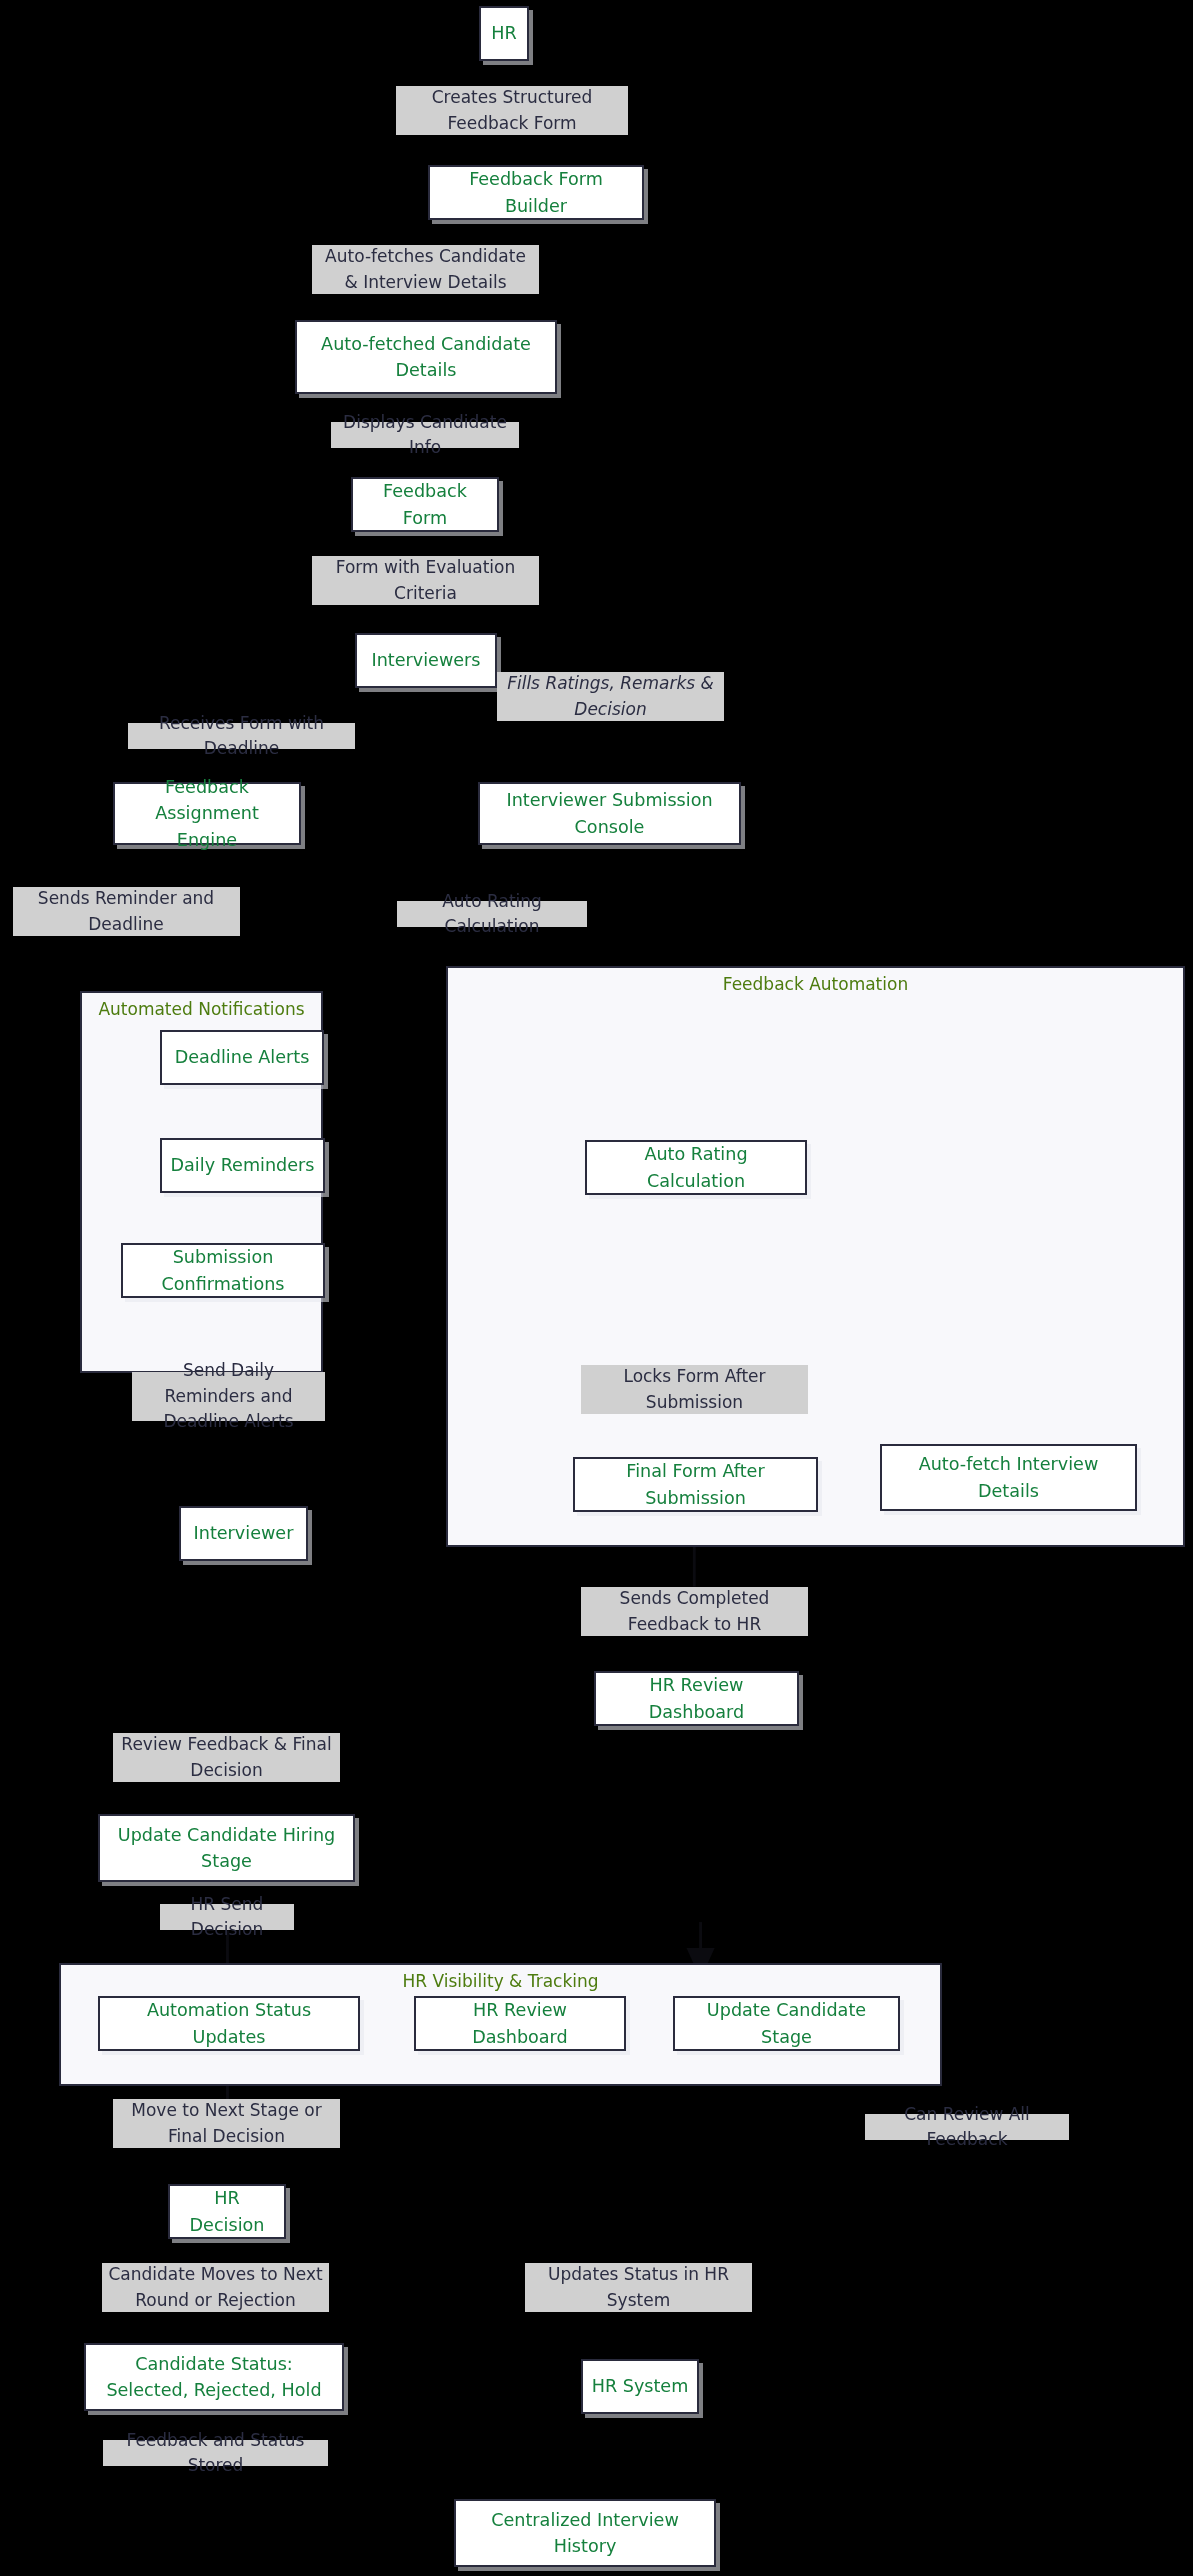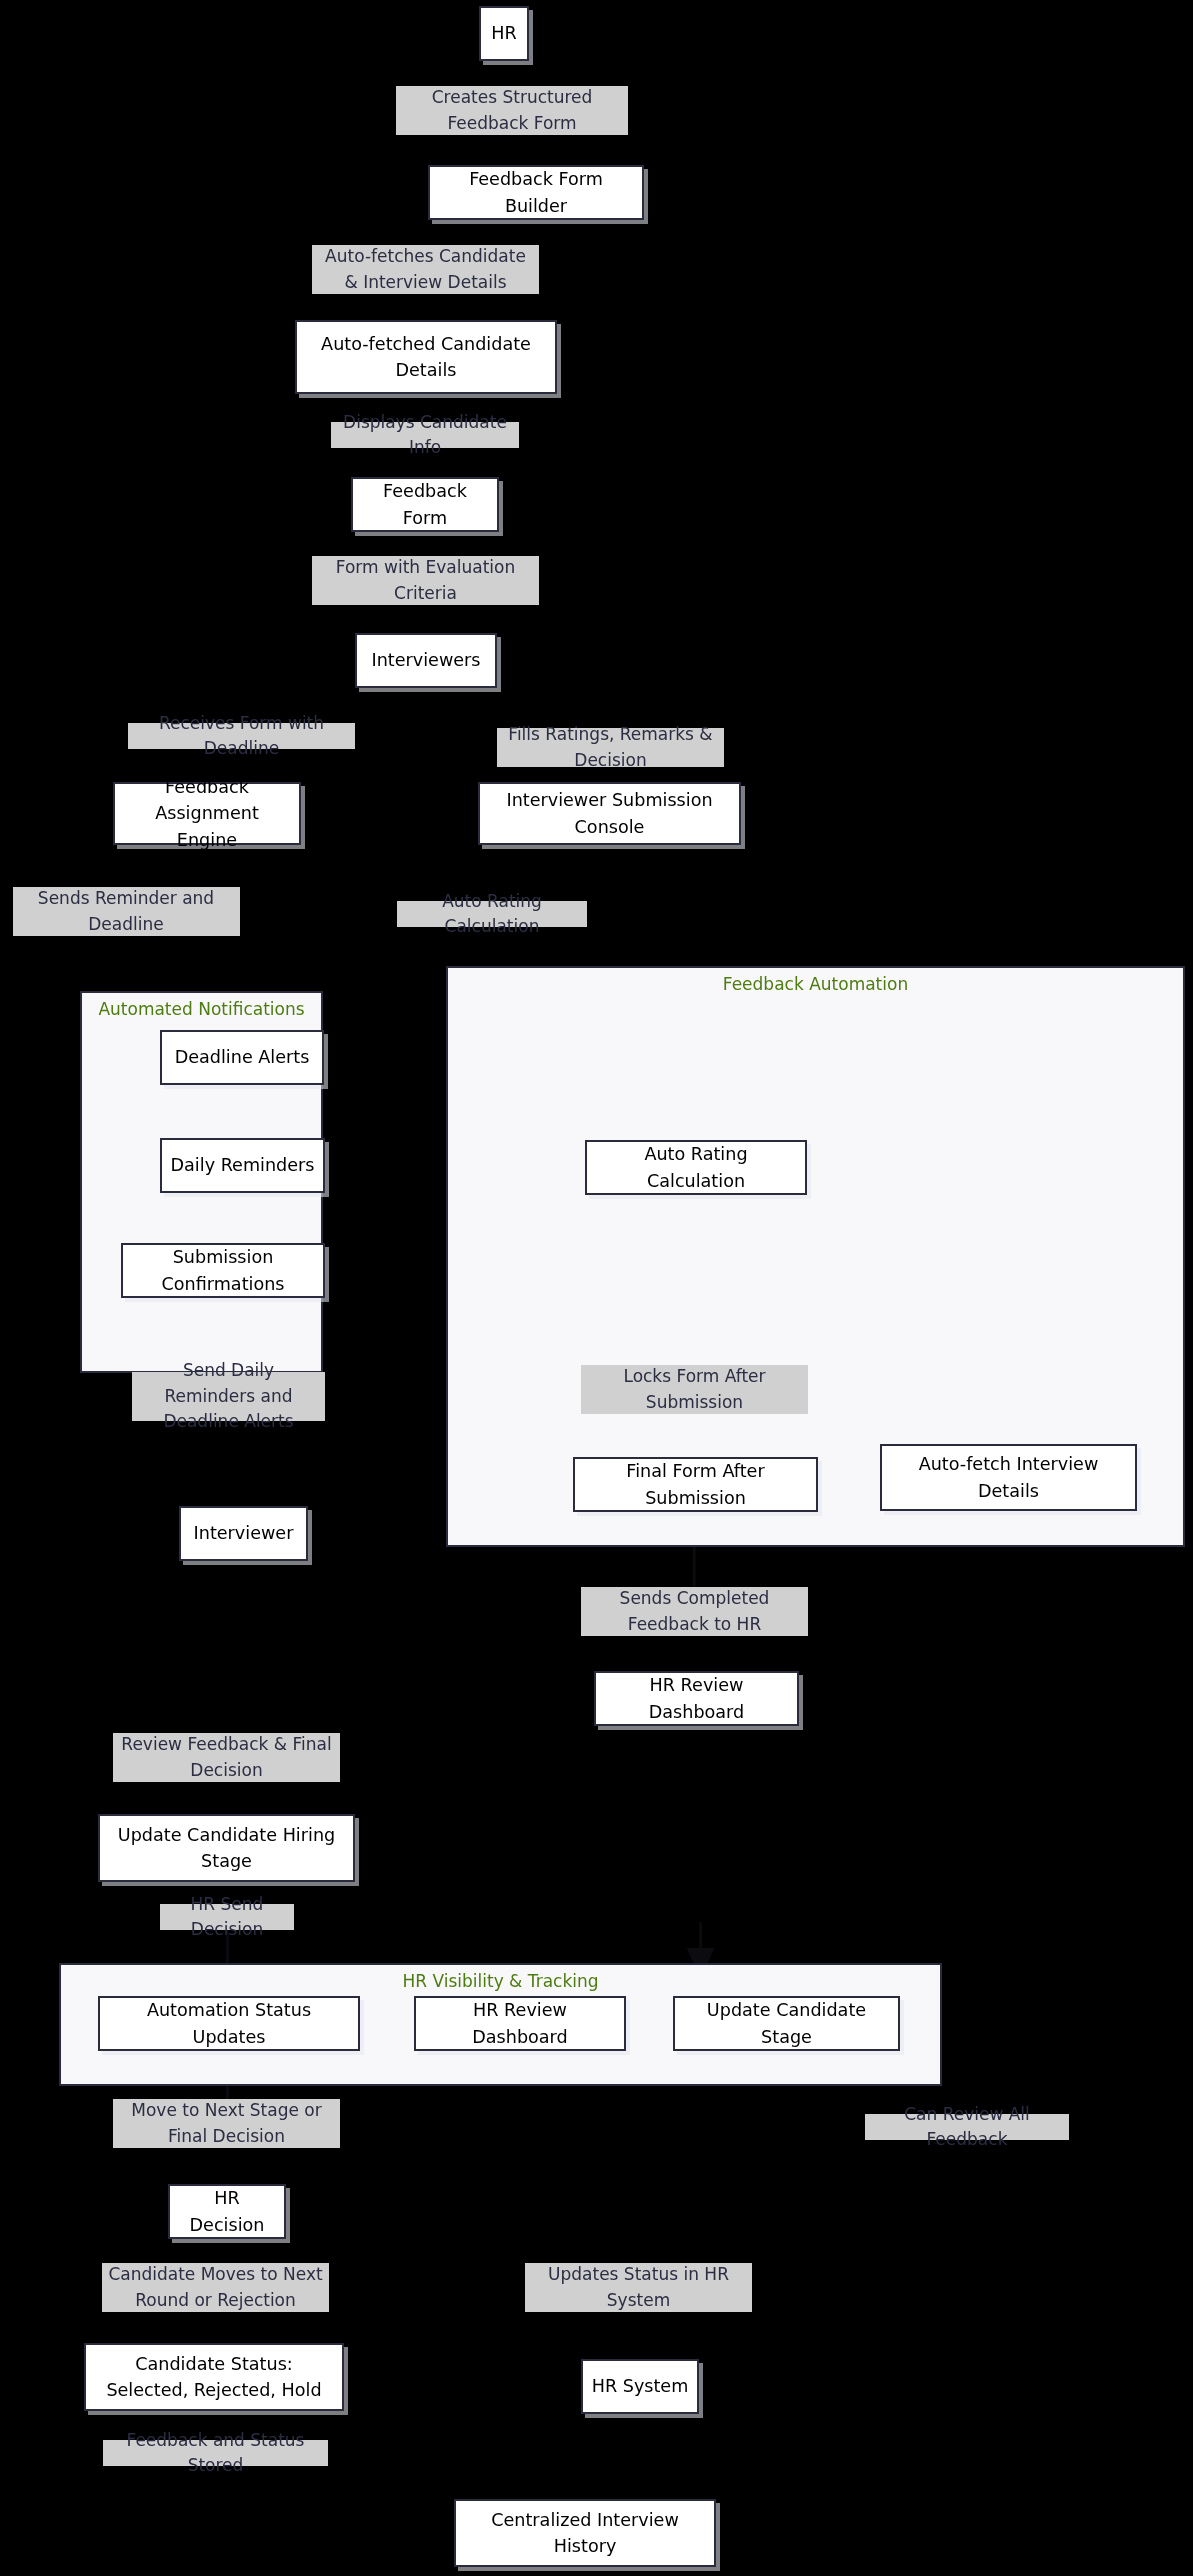--- a/index.html
+++ b/index.html
@@ -10,21 +10,21 @@
     background:#000000;
     font-family:"DejaVu Sans","Liberation Sans",sans-serif;
     overflow:hidden;
   }
   
   .node{
     position:absolute;
     box-sizing:border-box;
     background:#ffffff;
     border:2.3px solid #2a2b3d;
-    color:#000000;
+    color:#15803d;
     display:flex;
     align-items:center;
     justify-content:center;
     text-align:center;
     line-height:1.5;
     font-size:17.6px;
     padding:2.3px 8px;
     box-shadow:4px 4px 0 0 rgba(230,232,238,0.55);
   }
   
@@ -141,21 +141,21 @@
   </div>
 
   <div class="node" style="left:113px; top:782px; width:188px; height:63px;">
     <span>Feedback Assignment Engine</span>
   </div>
 
   <div class="elabel" style="left:12.5px; top:887px; width:227px; height:49px;">
     <span>Sends Reminder and Deadline</span>
   </div>
 
-  <div class="elabel" style="left:497px; top:728px; width:227px; height:39px;">
+  <div class="elabel" style="left:497px; top:672px; width:227px; height:49px;font-style:italic;">
     <span>Fills Ratings, Remarks &amp; Decision</span>
   </div>
 
   <div class="node" style="left:478px; top:782px; width:263px; height:63px;">
     <span>Interviewer Submission Console</span>
   </div>
 
   <div class="elabel" style="left:397px; top:901px; width:190px; height:26px;">
     <span>Auto Rating Calculation</span>
   </div>

